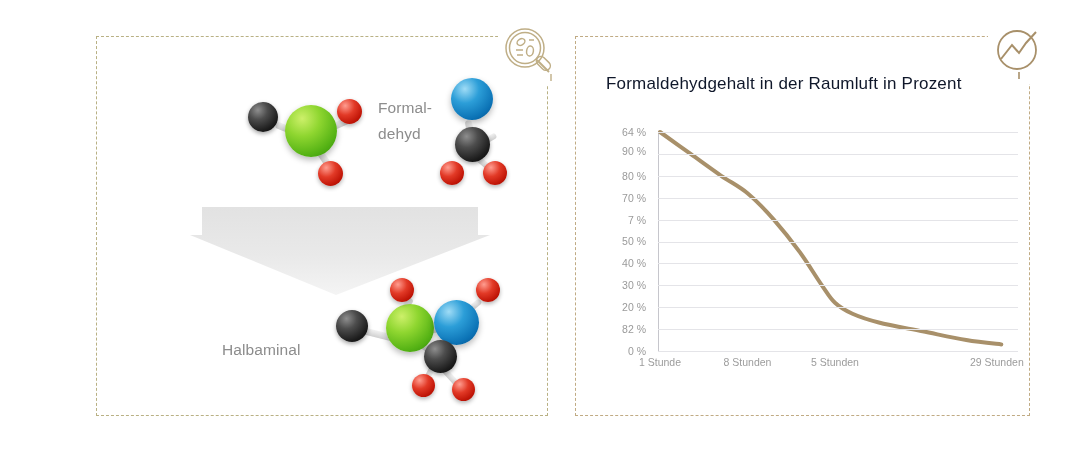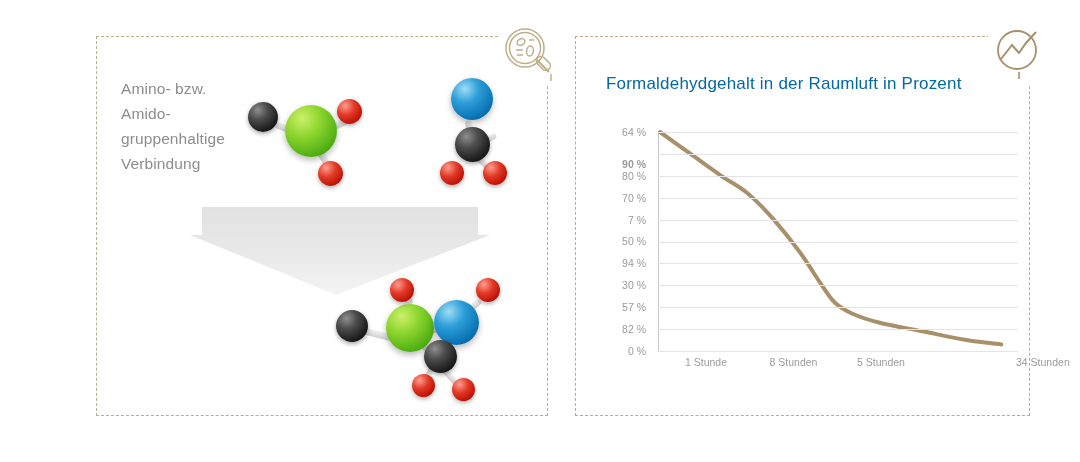--- a/index.html
+++ b/index.html
@@ -71,64 +71,61 @@
     background:radial-gradient(circle at 33% 26%,#9fdcf6 0%,#2c9ed8 34%,#0b72b5 72%,#05497d 100%);
     box-shadow:0 3px 6px rgba(0,0,0,.28);
   }
 
   
   #arrow-down{position:absolute;left:190px;top:205px;width:300px;height:92px;}
 
   
   #chart-title{
     position:absolute;left:606px;top:74px;
-    color:#0369a1;font-size:17px;letter-spacing:.2px;white-space:nowrap;
+    color:#0f172a;font-size:17px;letter-spacing:.2px;white-space:nowrap;
   }
   #chart-area{position:absolute;left:600px;top:120px;width:420px;height:260px;}
   .ytick{
     position:absolute;right:0;width:44px;text-align:right;
     color:#9a9a9a;font-size:10.5px;
     transform:translateY(-50%);
     white-space:nowrap;
   }
   #ylabels{position:absolute;left:0px;top:0;width:46px;height:260px;}
   #plot{position:absolute;left:58px;top:0;width:360px;height:260px;}
   .gridline{position:absolute;left:0;width:100%;height:1px;background:#e4e4e8;}
   #yaxis-line{position:absolute;left:0;top:12px;width:1.4px;height:219px;background:#c6c6cc;}
   .xtick{
     position:absolute;top:236px;
     color:#9c9c9c;font-size:10.5px;white-space:nowrap;
     transform:translateX(-50%);
-    margin-left:46px;
   }
 </style>
 </head>
 <body>
 
 <div id="stage">
 
   <div class="panel" id="panel-left">
     <div class="panel-border"></div>
   </div>
 
-  <div class="body-text" id="label-amino">Amino- bzw.
-Amido-
-gruppenhaltige
-Verbindung</div>
 
   <div class="mol" style="left:240px;top:85px;width:130px;height:110px;">
     <div class="bond" style="left:36px;top:36px;width:40px;height:7px;transform:rotate(22deg);transform-origin:left center;"></div>
     <div class="bond" style="left:76px;top:46px;width:44px;height:7px;transform:rotate(-24deg);transform-origin:left center;"></div>
     <div class="bond" style="left:76px;top:58px;width:40px;height:7px;transform:rotate(56deg);transform-origin:left center;"></div>
     <div class="atom atom-green" style="left:45px;top:20px;width:52px;height:52px;"></div>
     <div class="atom atom-black" style="left:8px;top:17px;width:30px;height:30px;"></div>
     <div class="atom atom-red" style="left:97px;top:14px;width:25px;height:25px;"></div>
     <div class="atom atom-red" style="left:78px;top:76px;width:25px;height:25px;"></div>
   </div>
 
+  <div class="body-text" id="label-formaldehyd">Formal-
+dehyd</div>
 
   <div class="mol" style="left:440px;top:75px;width:100px;height:110px;">
     <div class="bond" style="left:28px;top:42px;width:26px;height:7px;transform:rotate(78deg);transform-origin:left center;"></div>
     <div class="bond" style="left:28px;top:72px;width:30px;height:6px;transform:rotate(40deg);transform-origin:left center;"></div>
     <div class="bond" style="left:30px;top:72px;width:30px;height:6px;transform:rotate(-30deg);transform-origin:left center;scale:1;"></div>
     <div class="atom atom-blue" style="left:11px;top:3px;width:42px;height:42px;"></div>
     <div class="atom atom-black" style="left:15px;top:52px;width:35px;height:35px;"></div>
     <div class="atom atom-red" style="left:0px;top:86px;width:24px;height:24px;"></div>
     <div class="atom atom-red" style="left:43px;top:86px;width:24px;height:24px;"></div>
   </div>
@@ -137,20 +134,21 @@
     <defs>
       <linearGradient id="arrGrad" x1="0" y1="0" x2="0" y2="1">
         <stop offset="0%" stop-color="#e2e2e2"></stop>
         <stop offset="55%" stop-color="#e9e9e9"></stop>
         <stop offset="100%" stop-color="#f4f4f4"></stop>
       </linearGradient>
     </defs>
     <path d="M12 2 L288 2 L288 30 L300 30 L146 90 L0 30 L12 30 Z" fill="url(#arrGrad)"></path>
   </svg>
 
+  <div class="body-text" id="label-halbaminal">Halbaminal</div>
 
   <div class="mol" style="left:328px;top:278px;width:180px;height:122px;">
 
     <div class="bond" style="left:30px;top:48px;width:38px;height:7px;transform:rotate(14deg);transform-origin:left center;"></div>
     <div class="bond" style="left:66px;top:44px;width:32px;height:7px;transform:rotate(-58deg);transform-origin:left center;"></div>
     <div class="bond" style="left:92px;top:50px;width:36px;height:7px;transform:rotate(-8deg);transform-origin:left center;"></div>
     <div class="bond" style="left:128px;top:40px;width:32px;height:6px;transform:rotate(-40deg);transform-origin:left center;"></div>
     <div class="bond" style="left:92px;top:62px;width:36px;height:7px;transform:rotate(34deg);transform-origin:left center;"></div>
     <div class="bond" style="left:110px;top:82px;width:28px;height:6px;transform:rotate(48deg);transform-origin:left center;"></div>
     <div class="bond" style="left:106px;top:84px;width:28px;height:6px;transform:rotate(118deg);transform-origin:left center;"></div>
@@ -184,28 +182,28 @@
 
   <div class="panel" id="panel-right">
     <div class="panel-border"></div>
   </div>
 
   <div id="chart-title">Formaldehydgehalt in der Raumluft in Prozent</div>
 
   <div id="chart-area">
     <div id="ylabels">
         <div class="ytick" style="top: 12px;">64 %</div>
-        <div class="ytick" style="top: 44px; font-weight: bold;">90 %</div>
+        <div class="ytick" style="top: 31px;">90 %</div>
         <div class="ytick" style="top: 55.8px; text-align: right;">80 %</div>
         <div class="ytick" style="top: 77.7px;">70 %</div>
         <div class="ytick" style="top: 99.6px;">7 %</div>
         <div class="ytick" style="top: 121px;">50 %</div>
-        <div class="ytick" style="top: 143.4px;">94 %</div>
+        <div class="ytick" style="top: 143.4px;">40 %</div>
         <div class="ytick" style="top: 165.3px;">30 %</div>
-        <div class="ytick" style="top: 187.2px;">57 %</div>
+        <div class="ytick" style="top: 187.2px;">20 %</div>
         <div class="ytick" style="top: 209.1px;">82 %</div>
         <div class="ytick" style="top: 231px;">0 %</div>
       </div>
     <div id="plot">
       <div id="yaxis-line"></div>
       <svg id="curve-svg" width="360" height="260" viewBox="0 0 360 260" style="position:absolute;left:0;top:0;">
           <path d="M2.0,12.0 C7.1,15.7 22.4,26.6 32.6,33.9 C42.8,41.2 53.8,49.2 63.2,55.8 C72.7,62.4 80.8,66.0 89.5,73.3 C98.3,80.6 107.0,89.7 115.8,99.6 C124.5,109.5 134.0,121.5 142.0,132.4 C150.0,143.4 158.0,156.9 163.9,165.3 C169.7,173.7 171.9,178.1 177.0,182.8 C182.1,187.6 187.2,190.5 194.5,193.8 C201.8,197.1 209.1,199.6 220.8,202.5 C232.4,205.5 249.9,208.4 264.5,211.3 C279.1,214.2 295.1,217.9 308.3,220.0 C321.4,222.2 337.4,223.7 343.3,224.4" fill="none" stroke="#a8906a" stroke-width="4" stroke-linecap="round" stroke-linejoin="round"></path>
         </svg>
     <div class="gridline" style="top: 12px;"></div>
         <div class="gridline" style="top: 33.9px;"></div>
@@ -214,21 +212,21 @@
         <div class="gridline" style="top: 99.6px;"></div>
         <div class="gridline" style="top: 121.5px;"></div>
         <div class="gridline" style="top: 143.4px;"></div>
         <div class="gridline" style="top: 165.3px;"></div>
         <div class="gridline" style="top: 187.2px;"></div>
         <div class="gridline" style="top: 209.1px;"></div>
         <div class="gridline" style="top: 231px;"></div>
         <div class="xtick" style="left: 2px;">1 Stunde</div>
         <div class="xtick" style="left: 89.5px;">8 Stunden</div>
         <div class="xtick" style="left: 177px;">5 Stunden</div>
-        <div class="xtick" style="left: 338.875px;">34 Stunden</div>
+        <div class="xtick" style="left: 338.875px;">29 Stunden</div>
       </div>
   </div>
 
   <div class="corner-icon" id="icon-trend">
     <svg width="60" height="60" viewBox="0 0 60 60">
       <g fill="none" stroke="#a8906a" stroke-width="1.8">
         <circle cx="27" cy="28" r="19"></circle>
         <polyline points="11,37 22,23 29,31 36,21 46,10" stroke-width="2"></polyline>
         <line x1="29" y1="50" x2="29" y2="57" stroke-width="1.6"></line>
       </g>

